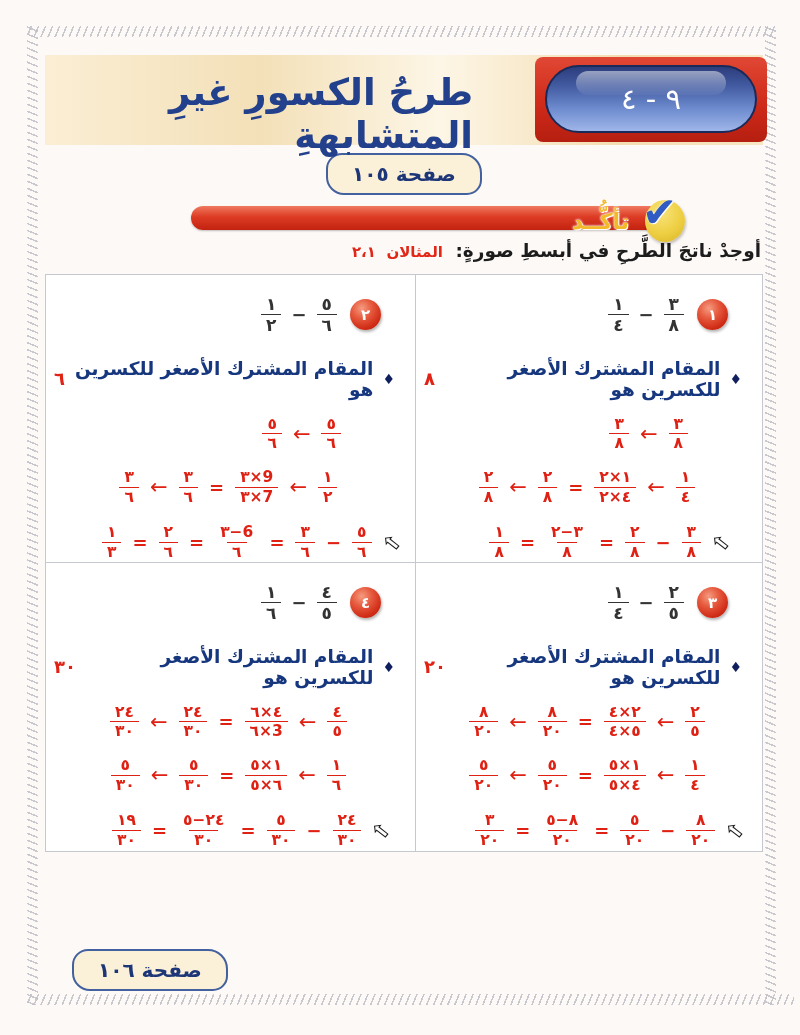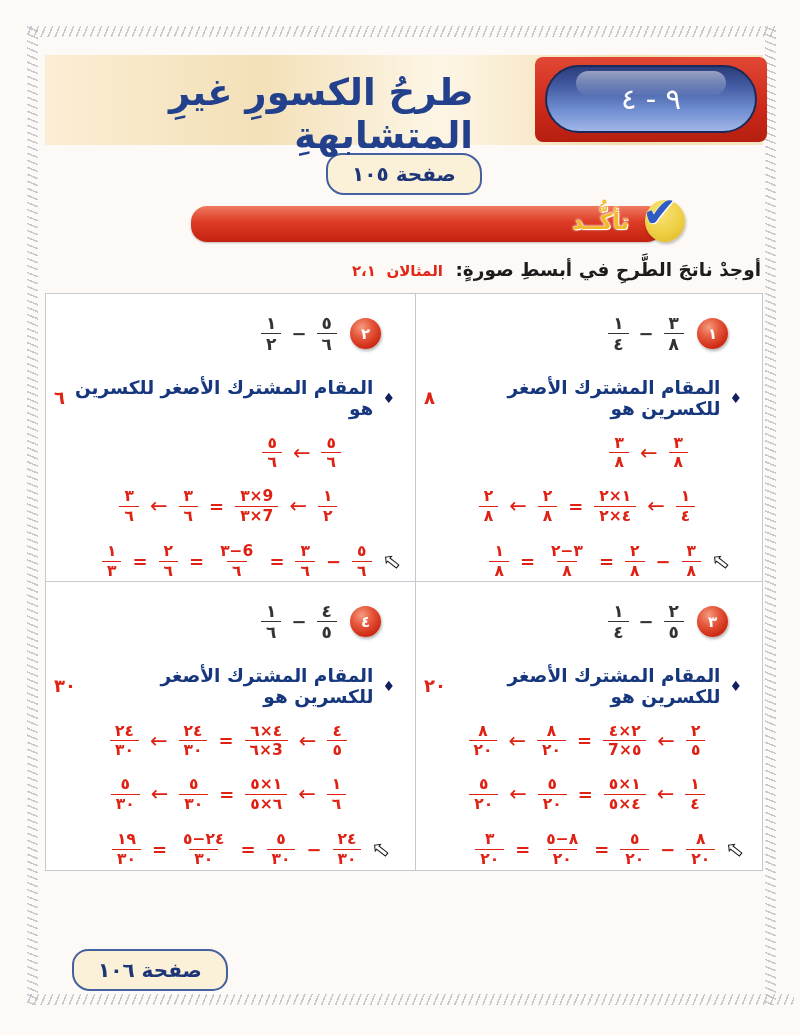--- a/index.html
+++ b/index.html
@@ -26,31 +26,31 @@
     border-radius:30px;background:linear-gradient(180deg,rgba(255,255,255,.5),rgba(255,255,255,.04))}
   .lesson-num{color:#fff;font-size:29px;font-weight:normal;letter-spacing:8px;position:relative;z-index:1}
 
   
   .page-ref{display:inline-block;background:#fbf0d8;border:2.5px solid #42619e;
     color:#1d3677;font-weight:bold;font-size:20px;padding:7px 24px;border-radius:16px 20px 15px 18px}
   .page-ref-top-wrap{text-align:center;margin-top:8px;height:46px}
   .page-ref-bottom-wrap{position:absolute;left:72px;top:949px}
 
   
-  .banner{position:relative;height:36px;margin:7px 100px 0 146px;border-radius:16px;
+  .banner{position:relative;height:24px;margin:7px 100px 0 146px;border-radius:16px;
     background:linear-gradient(180deg,#ef7a60 0%,#dd3b24 45%,#c2220f 100%);box-shadow:0 1px 2px rgba(0,0,0,.25)}
   .banner-label{position:absolute;right:34px;top:3px;color:#f2b928;font-size:22px;font-weight:bold;
     text-shadow:0 0 2px #fff,0 0 3px #fff,1px 1px 0 #fff}
   .check-badge{position:absolute;right:-22px;top:-6px;width:40px;height:42px;border-radius:50%;
     background:radial-gradient(circle at 40% 30%,#f8e37a 0%,#eecf43 55%,#d9b326 100%);box-shadow:1px 2px 3px rgba(0,0,0,.25)}
   .check-glyph{position:absolute;left:-3px;top:-12px;font-size:42px;font-weight:bold;color:#2f5bc2;
     text-shadow:0 0 2px #fff,1px 1px 0 #fff}
 
   
-  .instruction{margin-top:17px;padding-right:2px;font-size:18.5px;font-weight:bold;color:#1c1c1c}
+  .instruction{margin-top:10px;padding-right:2px;font-size:18.5px;font-weight:bold;color:#1c1c1c}
   .instruction .examples{color:#e02718;font-size:15px;margin-right:6px}
   .instruction .examples-nums{color:#e02718;font-size:15px;margin-right:4px}
   .ltr-nums{direction:ltr;unicode-bidi:bidi-override;display:inline-block}
 
   
   .grid{margin-top:13px;display:grid;grid-template-columns:1fr 1fr;border:1.5px solid #c6c8d0;background:#fff}
   .cell{height:288px;box-sizing:border-box;padding:4px 12px 4px 8px;background:#fff}
   .cell:nth-child(odd){border-left:1.5px solid #c6c8d0}
   .cell:nth-child(-n+2){border-bottom:1.5px solid #c6c8d0}
 
@@ -297,21 +297,21 @@
     </div>
     <div class="work-area">
           <div class="work center">
             <span class="frac">
               <span class="num">٢</span>
               <span class="den">٥</span>
             </span>
             <span class="op arrow">←</span>
             <span class="frac">
               <span class="num">٢×٤</span>
-              <span class="den">٥×7</span>
+              <span class="den">٥×٤</span>
             </span>
             <span class="op">=</span>
             <span class="frac">
               <span class="num">٨</span>
               <span class="den">٢٠</span>
             </span>
             <span class="op arrow">←</span>
             <span class="frac">
               <span class="num">٨</span>
               <span class="den">٢٠</span>

